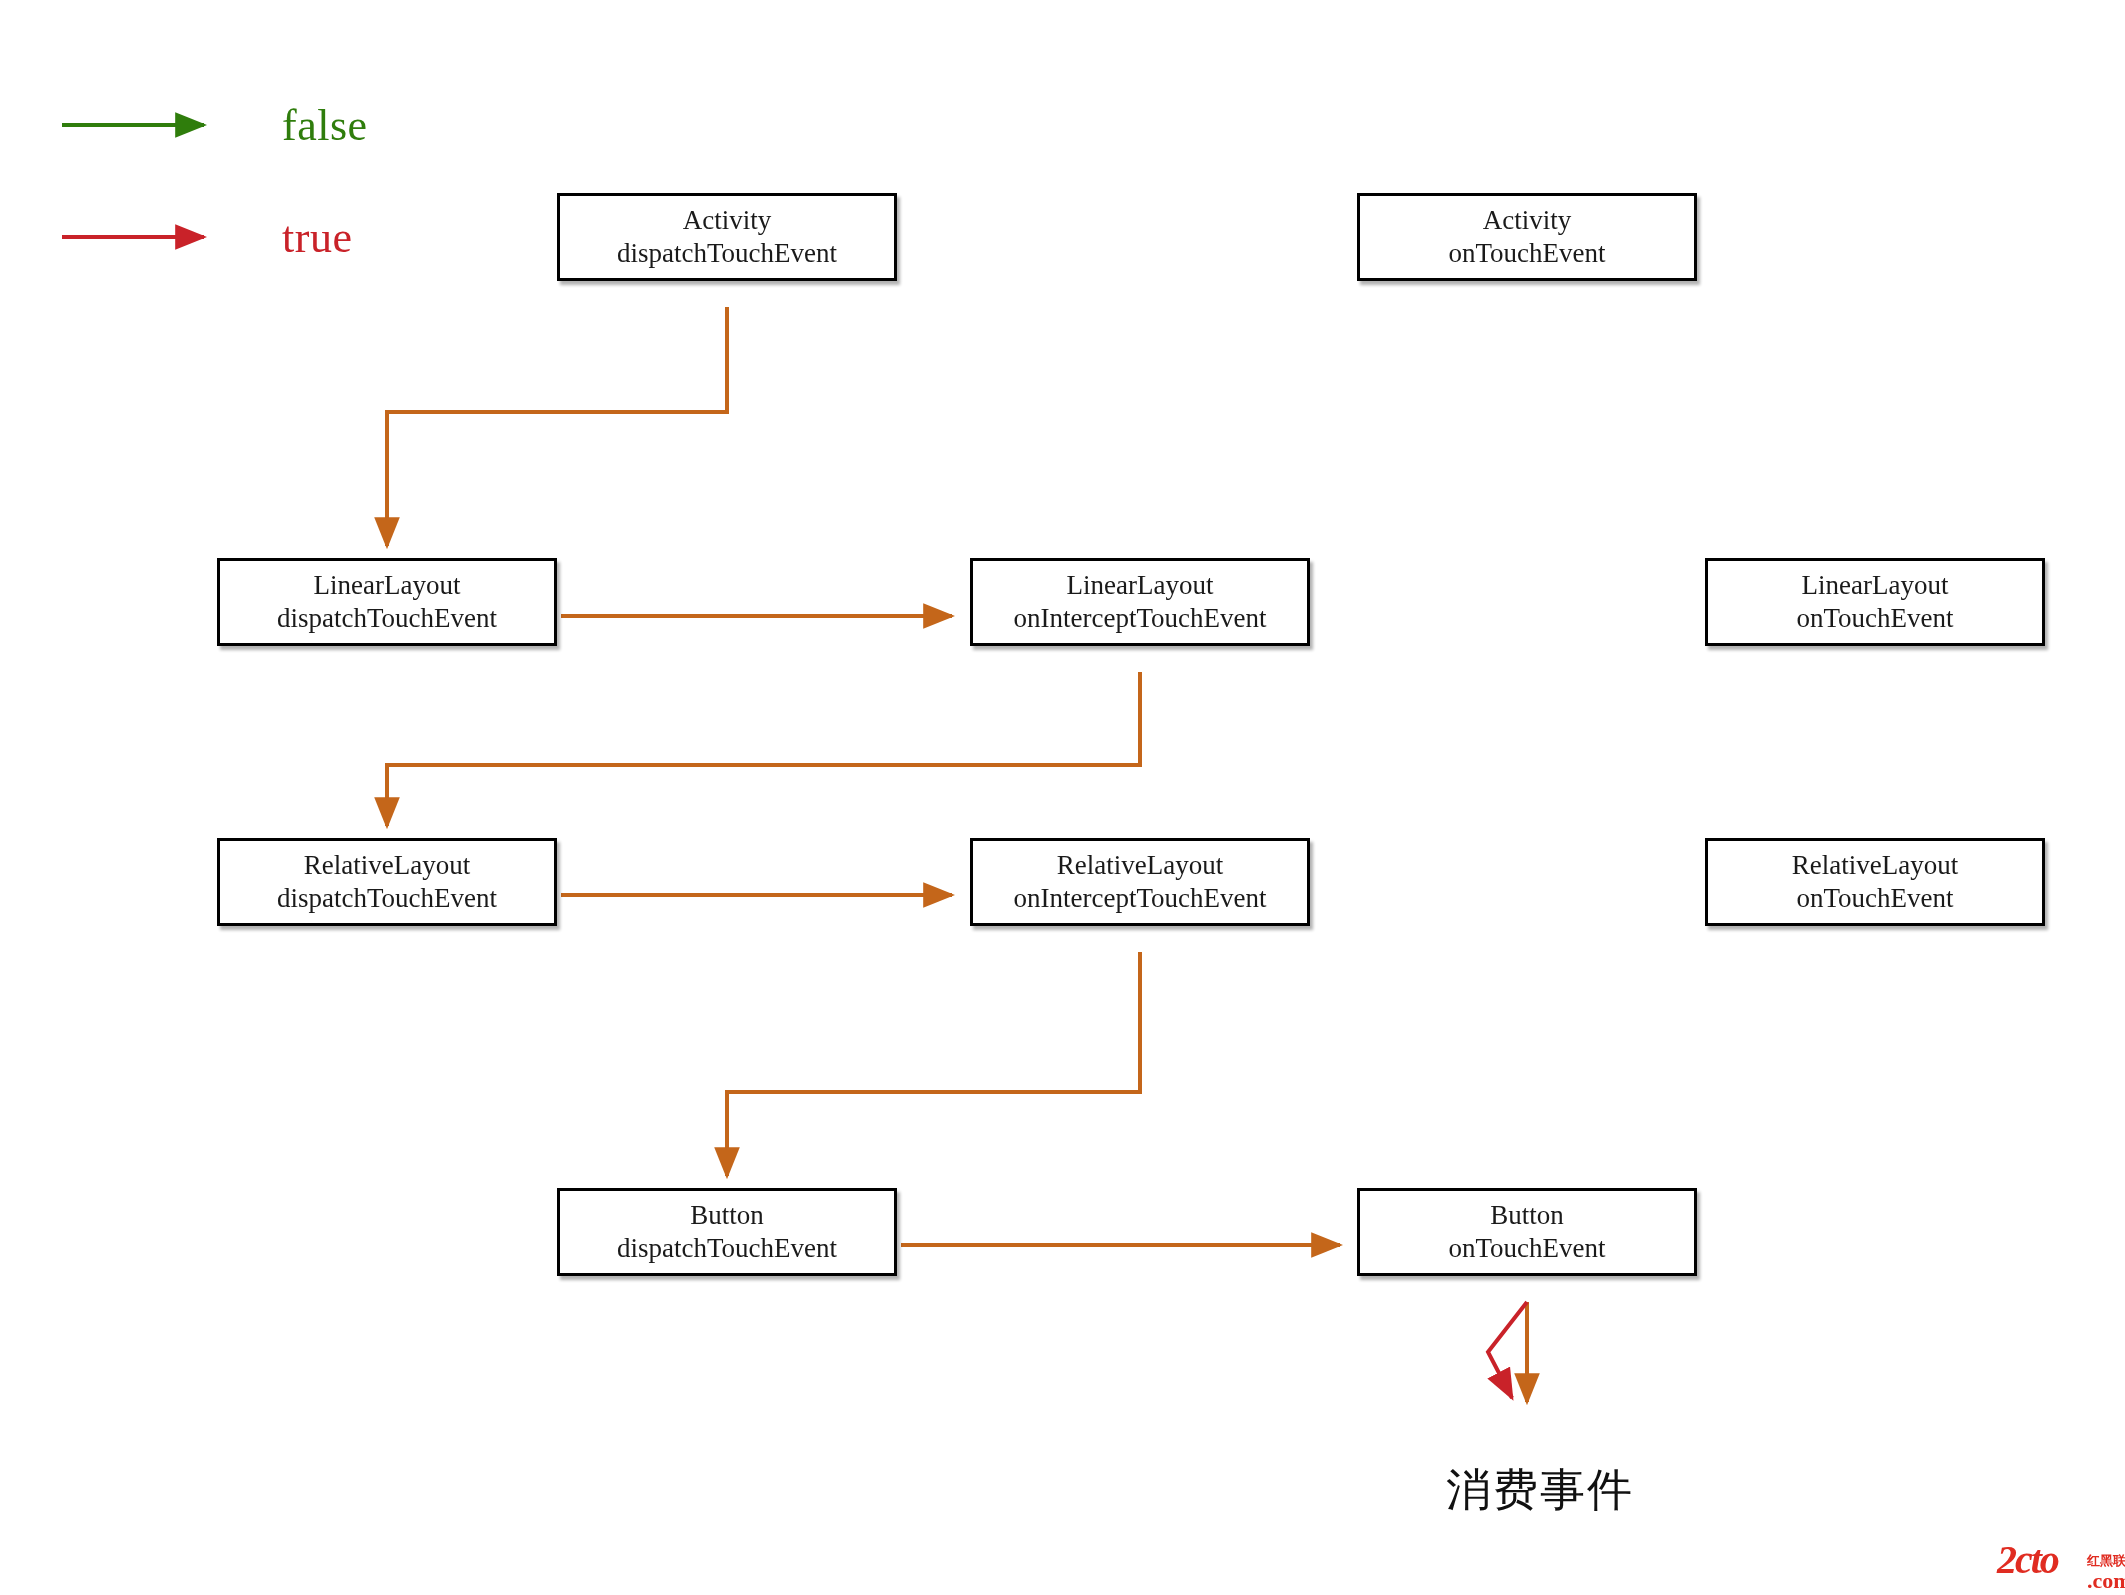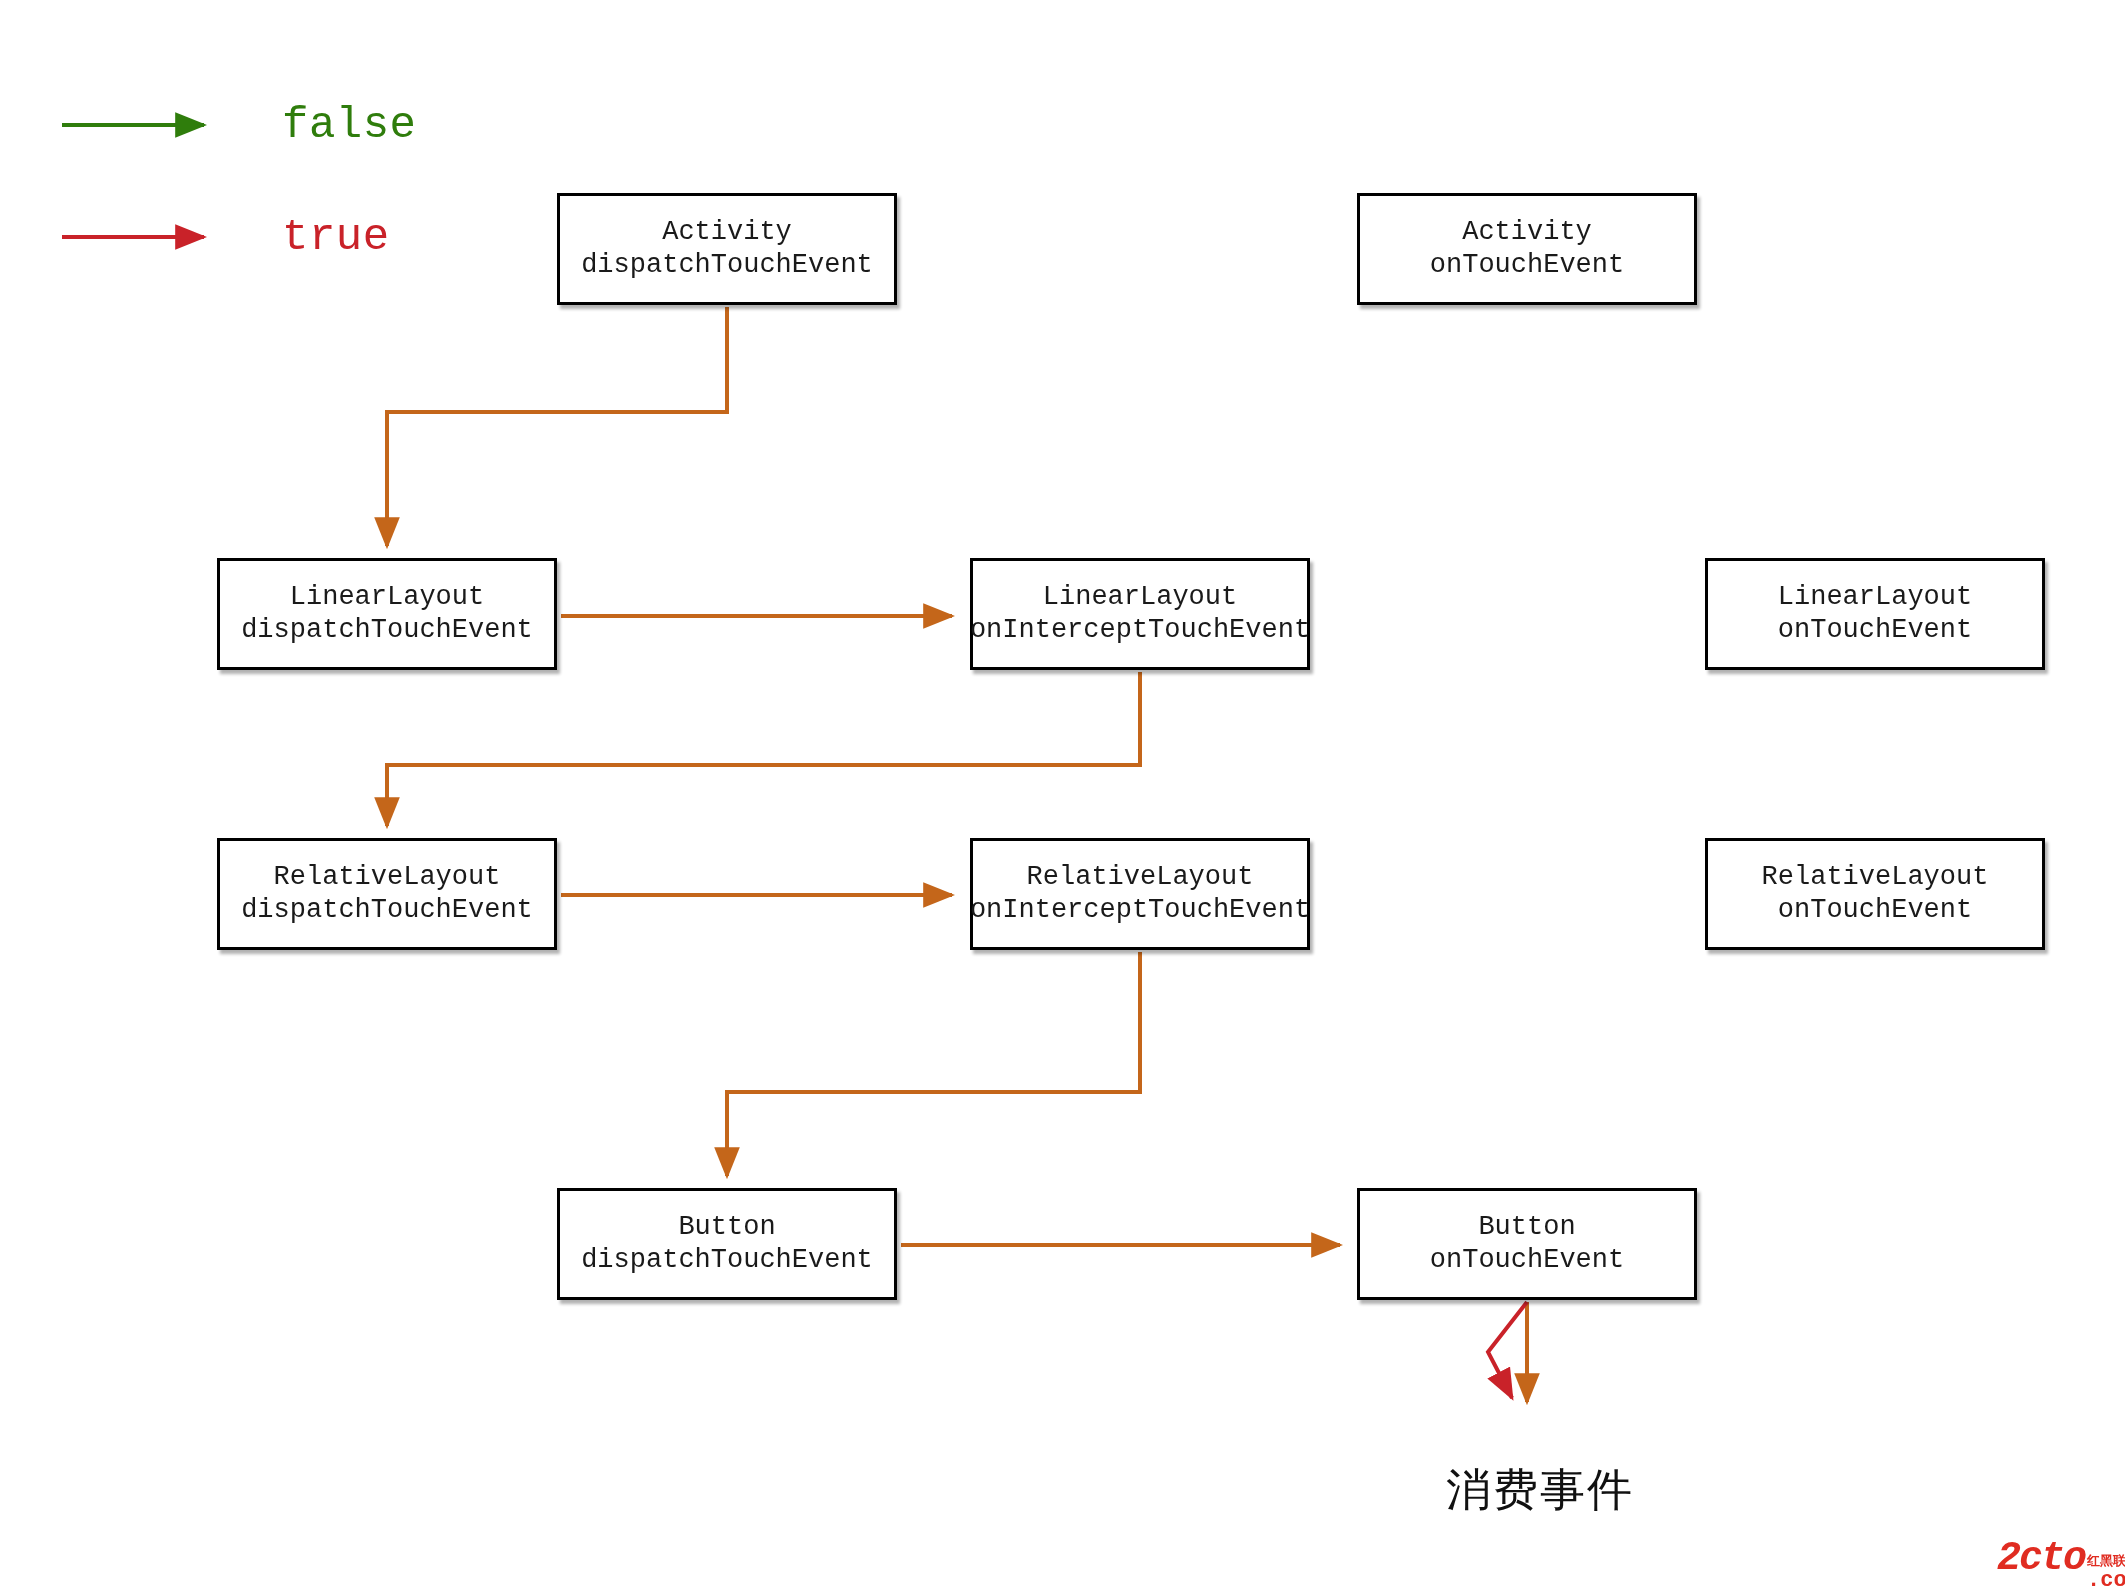--- a/index.html
+++ b/index.html
@@ -1,39 +1,39 @@
 <!DOCTYPE html>
 <html style="--false_green: #2F7D0C; --true_red: #C92229; --super_orange: #C4661A; --logo_red: #E02C21;"><head>
 <meta charset="utf-8">
 <style>
   html,body{margin:0;padding:0;background:#fff;}
   .canvas{
     position:relative;width:2125px;height:1595px;background:#ffffff;
-    overflow:hidden;font-family:Liberation Mono, monospace;
+    overflow:hidden;font-family:Liberation Serif, serif;
   }
   .wires{position:absolute;left:0;top:0;width:2125px;height:1595px;}
   .wire{fill:none;stroke-width:4px;}
   .wire-super{stroke:var(--super_orange);}
   .wire-true{stroke:var(--true_red);}
   .mk-super{fill:var(--super_orange);}
   .mk-true{fill:var(--true_red);}
   .mk-false{fill:var(--false_green);}
   .lg-line-false{stroke:var(--false_green);stroke-width:4px;}
   .lg-line-true{stroke:var(--true_red);stroke-width:4px;}
   .lg-line-super{stroke:var(--super_orange);stroke-width:4px;}
 
   .legend-row{position:absolute;display:flex;align-items:center;height:44px;}
   .legend-row svg{display:block;}
   .legend-label{font-size:44px;margin-left:44px;letter-spacing:0.5px;}
   .lg-false{color:var(--false_green);}
   .lg-true{color:var(--true_red);}
   .lg-super{color:var(--super_orange);}
 
   .node{
-    position:absolute;width:340px;height:112px;box-sizing:border-box;
+    position:absolute;width:340px;height:88px;box-sizing:border-box;
     background:#ffffff;border:3px solid #000;
     box-shadow:3px 4px 3px rgba(0,0,0,0.30);
     display:flex;flex-direction:column;align-items:center;justify-content:center;
     text-align:center;
   }
   .node span{font-size:27px;line-height:33px;color:#1a1a1a;white-space:nowrap;}
 
   .consume{
     position:absolute;left:1390px;top:1460px;width:300px;
     text-align:center;font-size:45px;color:#111;font-weight:500;

